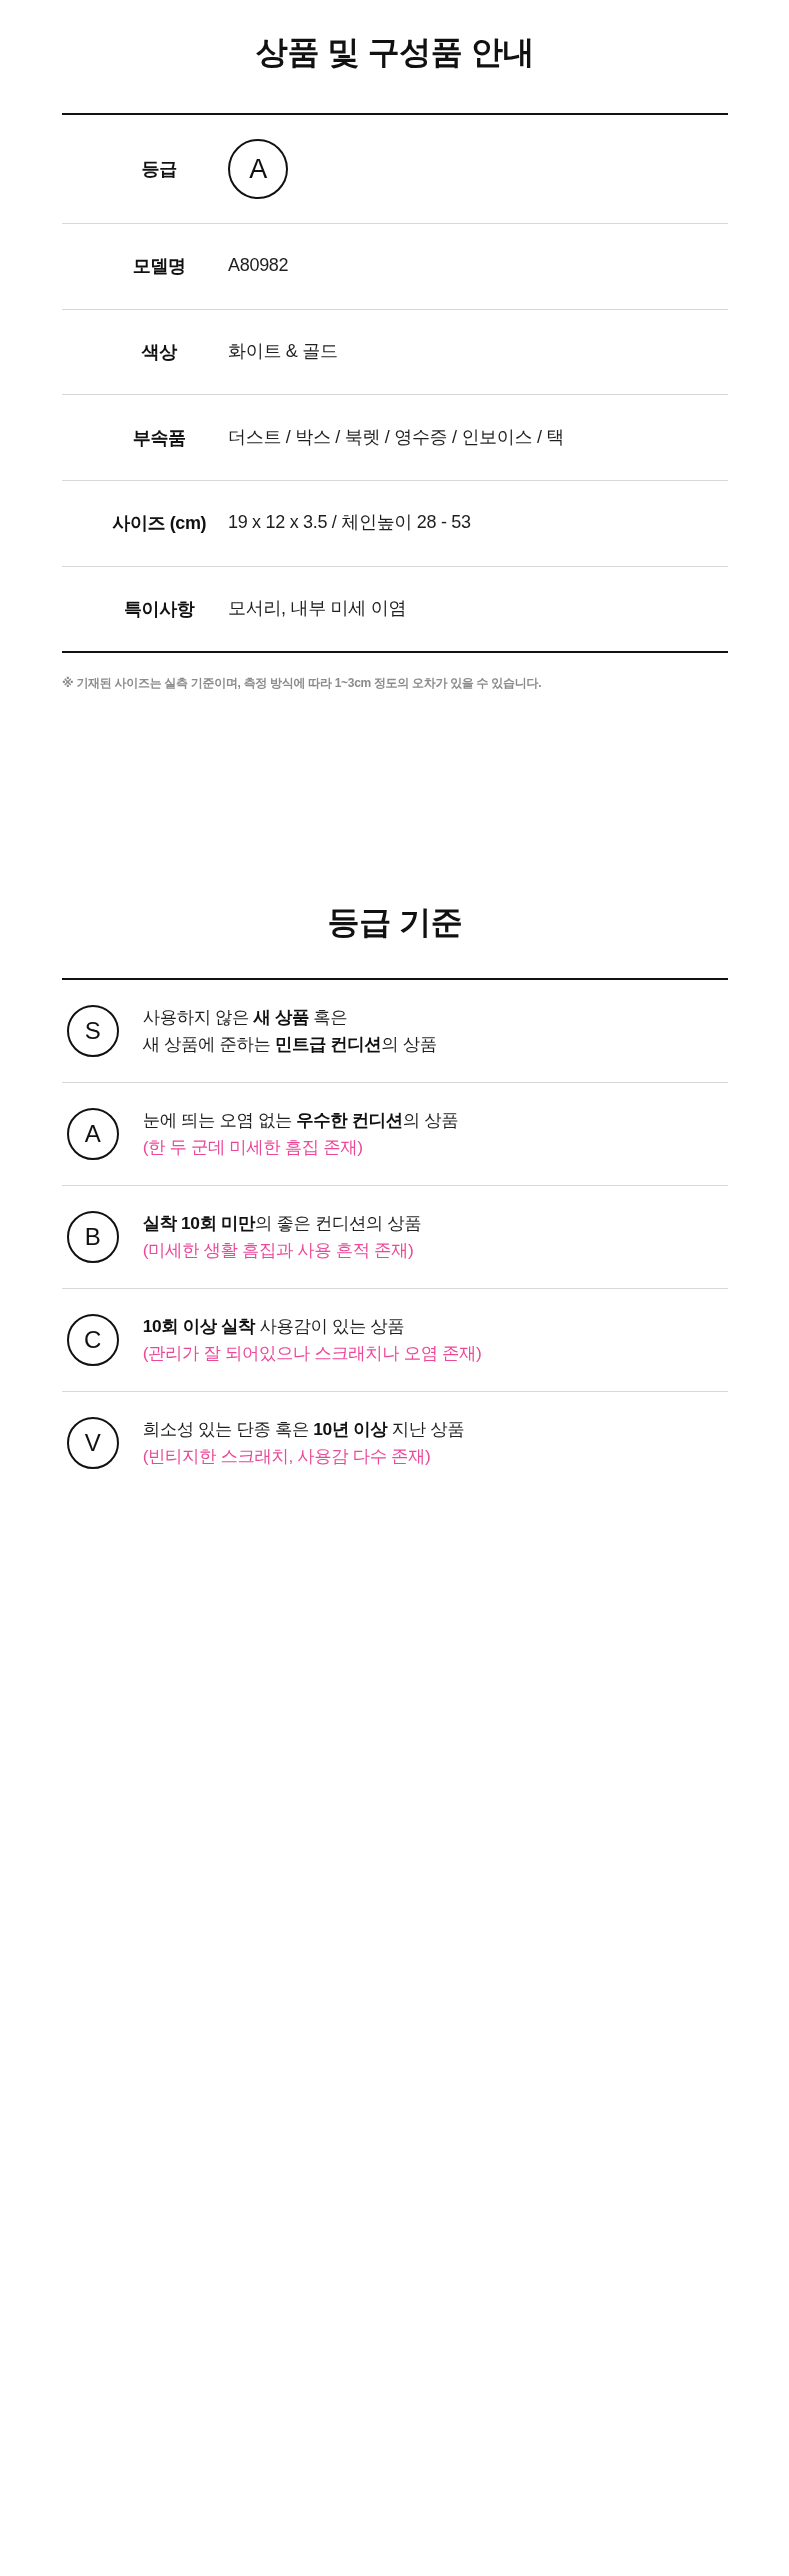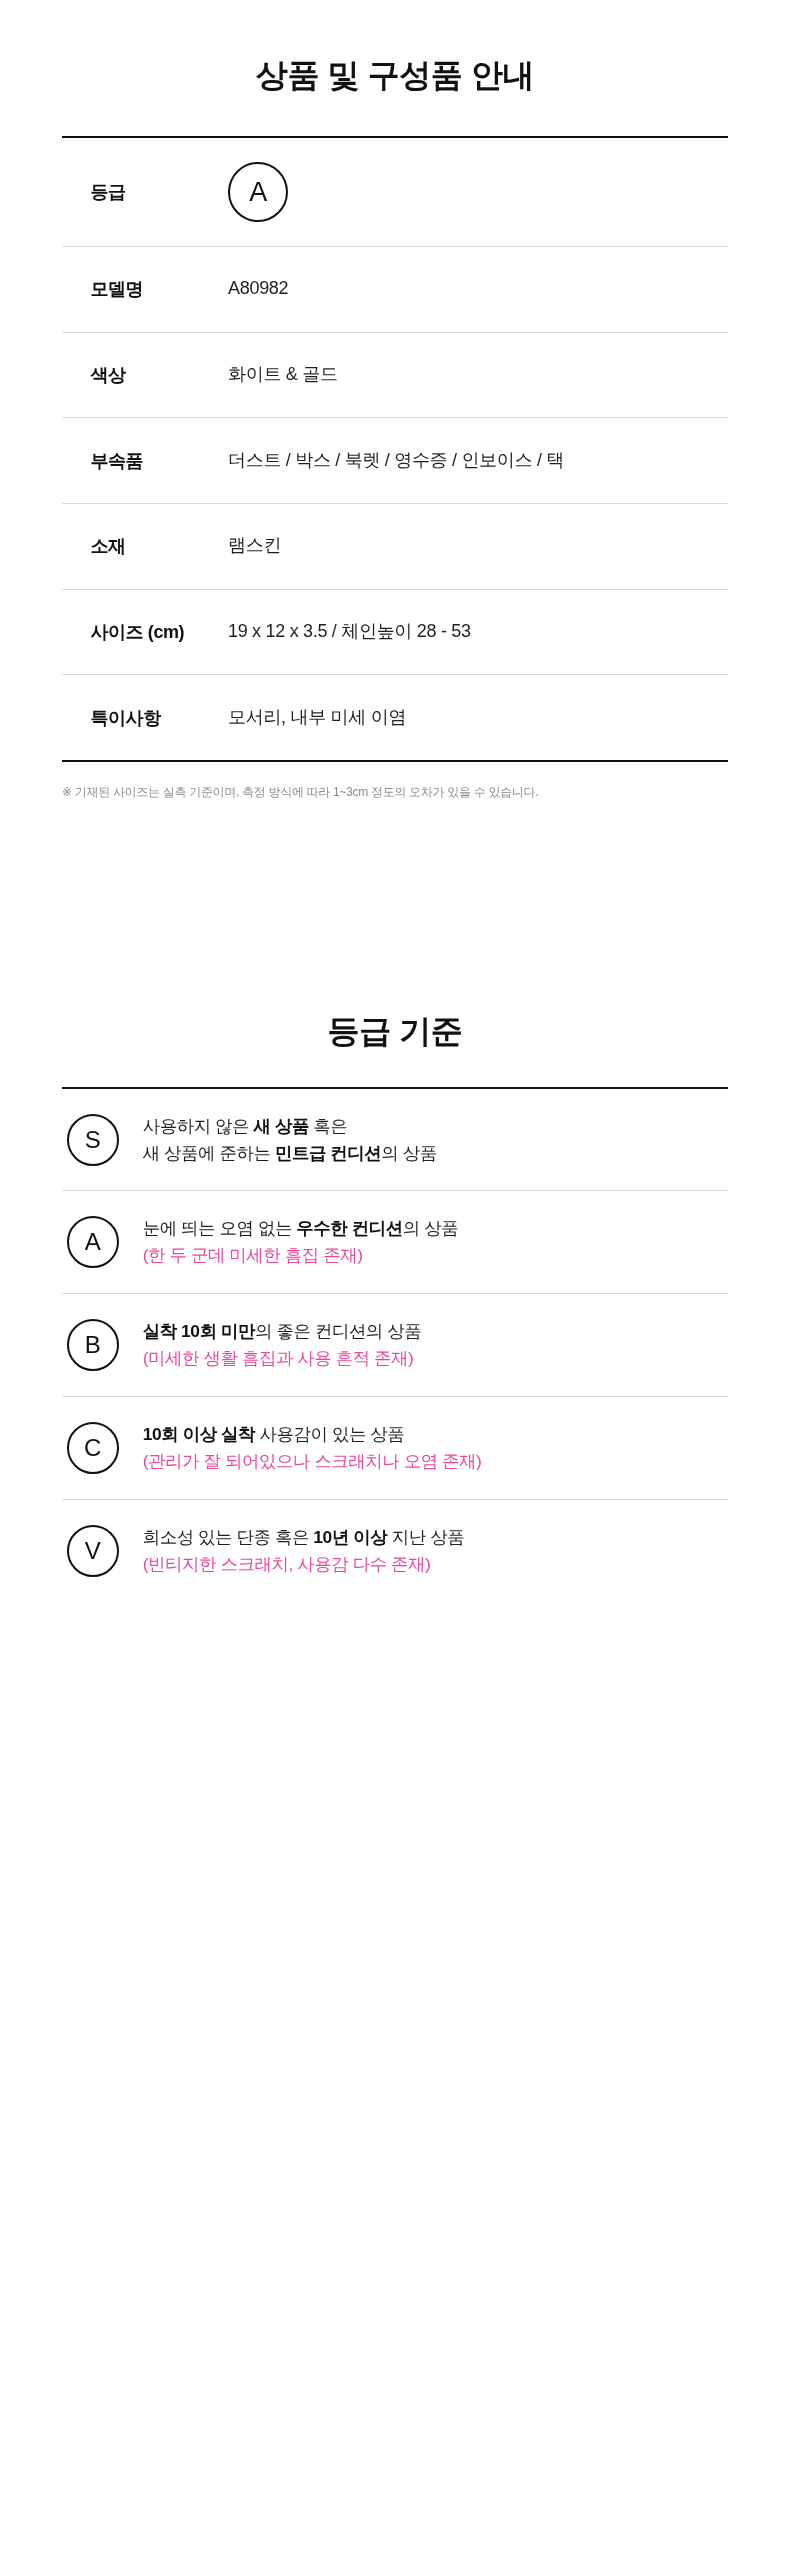--- a/index.html
+++ b/index.html
@@ -10,22 +10,22 @@
   }
   body {
     width: 790px;
     min-height: 2576px;
     font-family: "Liberation Sans", "DejaVu Sans", sans-serif;
     color: #1a1a1a;
     -webkit-font-smoothing: antialiased;
   }
   .page {
     width: 754px;
-    margin: 16px auto;
-    padding: 16px 44px;
+    margin: 0 auto;
+    padding: 9px 44px;
   }
 
   
   .sec1 {
     padding-top: 22px;
   }
   .doc-title {
     text-align: center;
     font-size: 32px;
     font-weight: 700;
@@ -39,21 +39,21 @@
     border-top: 2.4px solid #111111;
   }
   .spec-table tr {
     border-bottom: 0.8px solid #d8d8d8;
   }
   .spec-table tr:last-child {
     border-bottom: 2.4px solid #111111;
   }
   .spec-table th {
     width: 166px;
-    text-align: left;
+    text-align: center;
     vertical-align: middle;
     font-size: 18px;
     font-weight: 700;
     color: #111111;
     padding: 28.4px 0 28.4px 28.4px;
     letter-spacing: -0.4px;
     line-height: 1.35;
   }
   .spec-table td {
     vertical-align: middle;
@@ -80,20 +80,21 @@
     font-weight: 500;
     color: #111111;
     line-height: 1;
   }
   .note {
     margin-top: 20.5px;
     font-size: 12px;
     color: #8b8b8b;
     letter-spacing: -0.3px;
     line-height: 1.5;
+    font-weight: bold;
   }
 
   
   .sec2 {
     padding-top: 197px;
   }
   .sec2-title {
     text-align: center;
     font-size: 32px;
     font-weight: 700;
@@ -161,24 +162,20 @@
         </tr>
         <tr>
           <th>색상</th>
           <td>화이트 &amp; 골드</td>
         </tr>
         <tr>
           <th>부속품</th>
           <td>더스트 / 박스 / 북렛 / 영수증 / 인보이스 / 택</td>
         </tr>
         <tr>
-          <th>소재</th>
-          <td>램스킨</td>
-        </tr>
-        <tr>
           <th>
             <span class="ln">사이즈</span>
             <span class="ln">(cm)</span>
           </th>
           <td>19 x 12 x 3.5 / 체인높이 28 - 53</td>
         </tr>
         <tr>
           <th>특이사항</th>
           <td>모서리, 내부 미세 이염</td>
         </tr>

